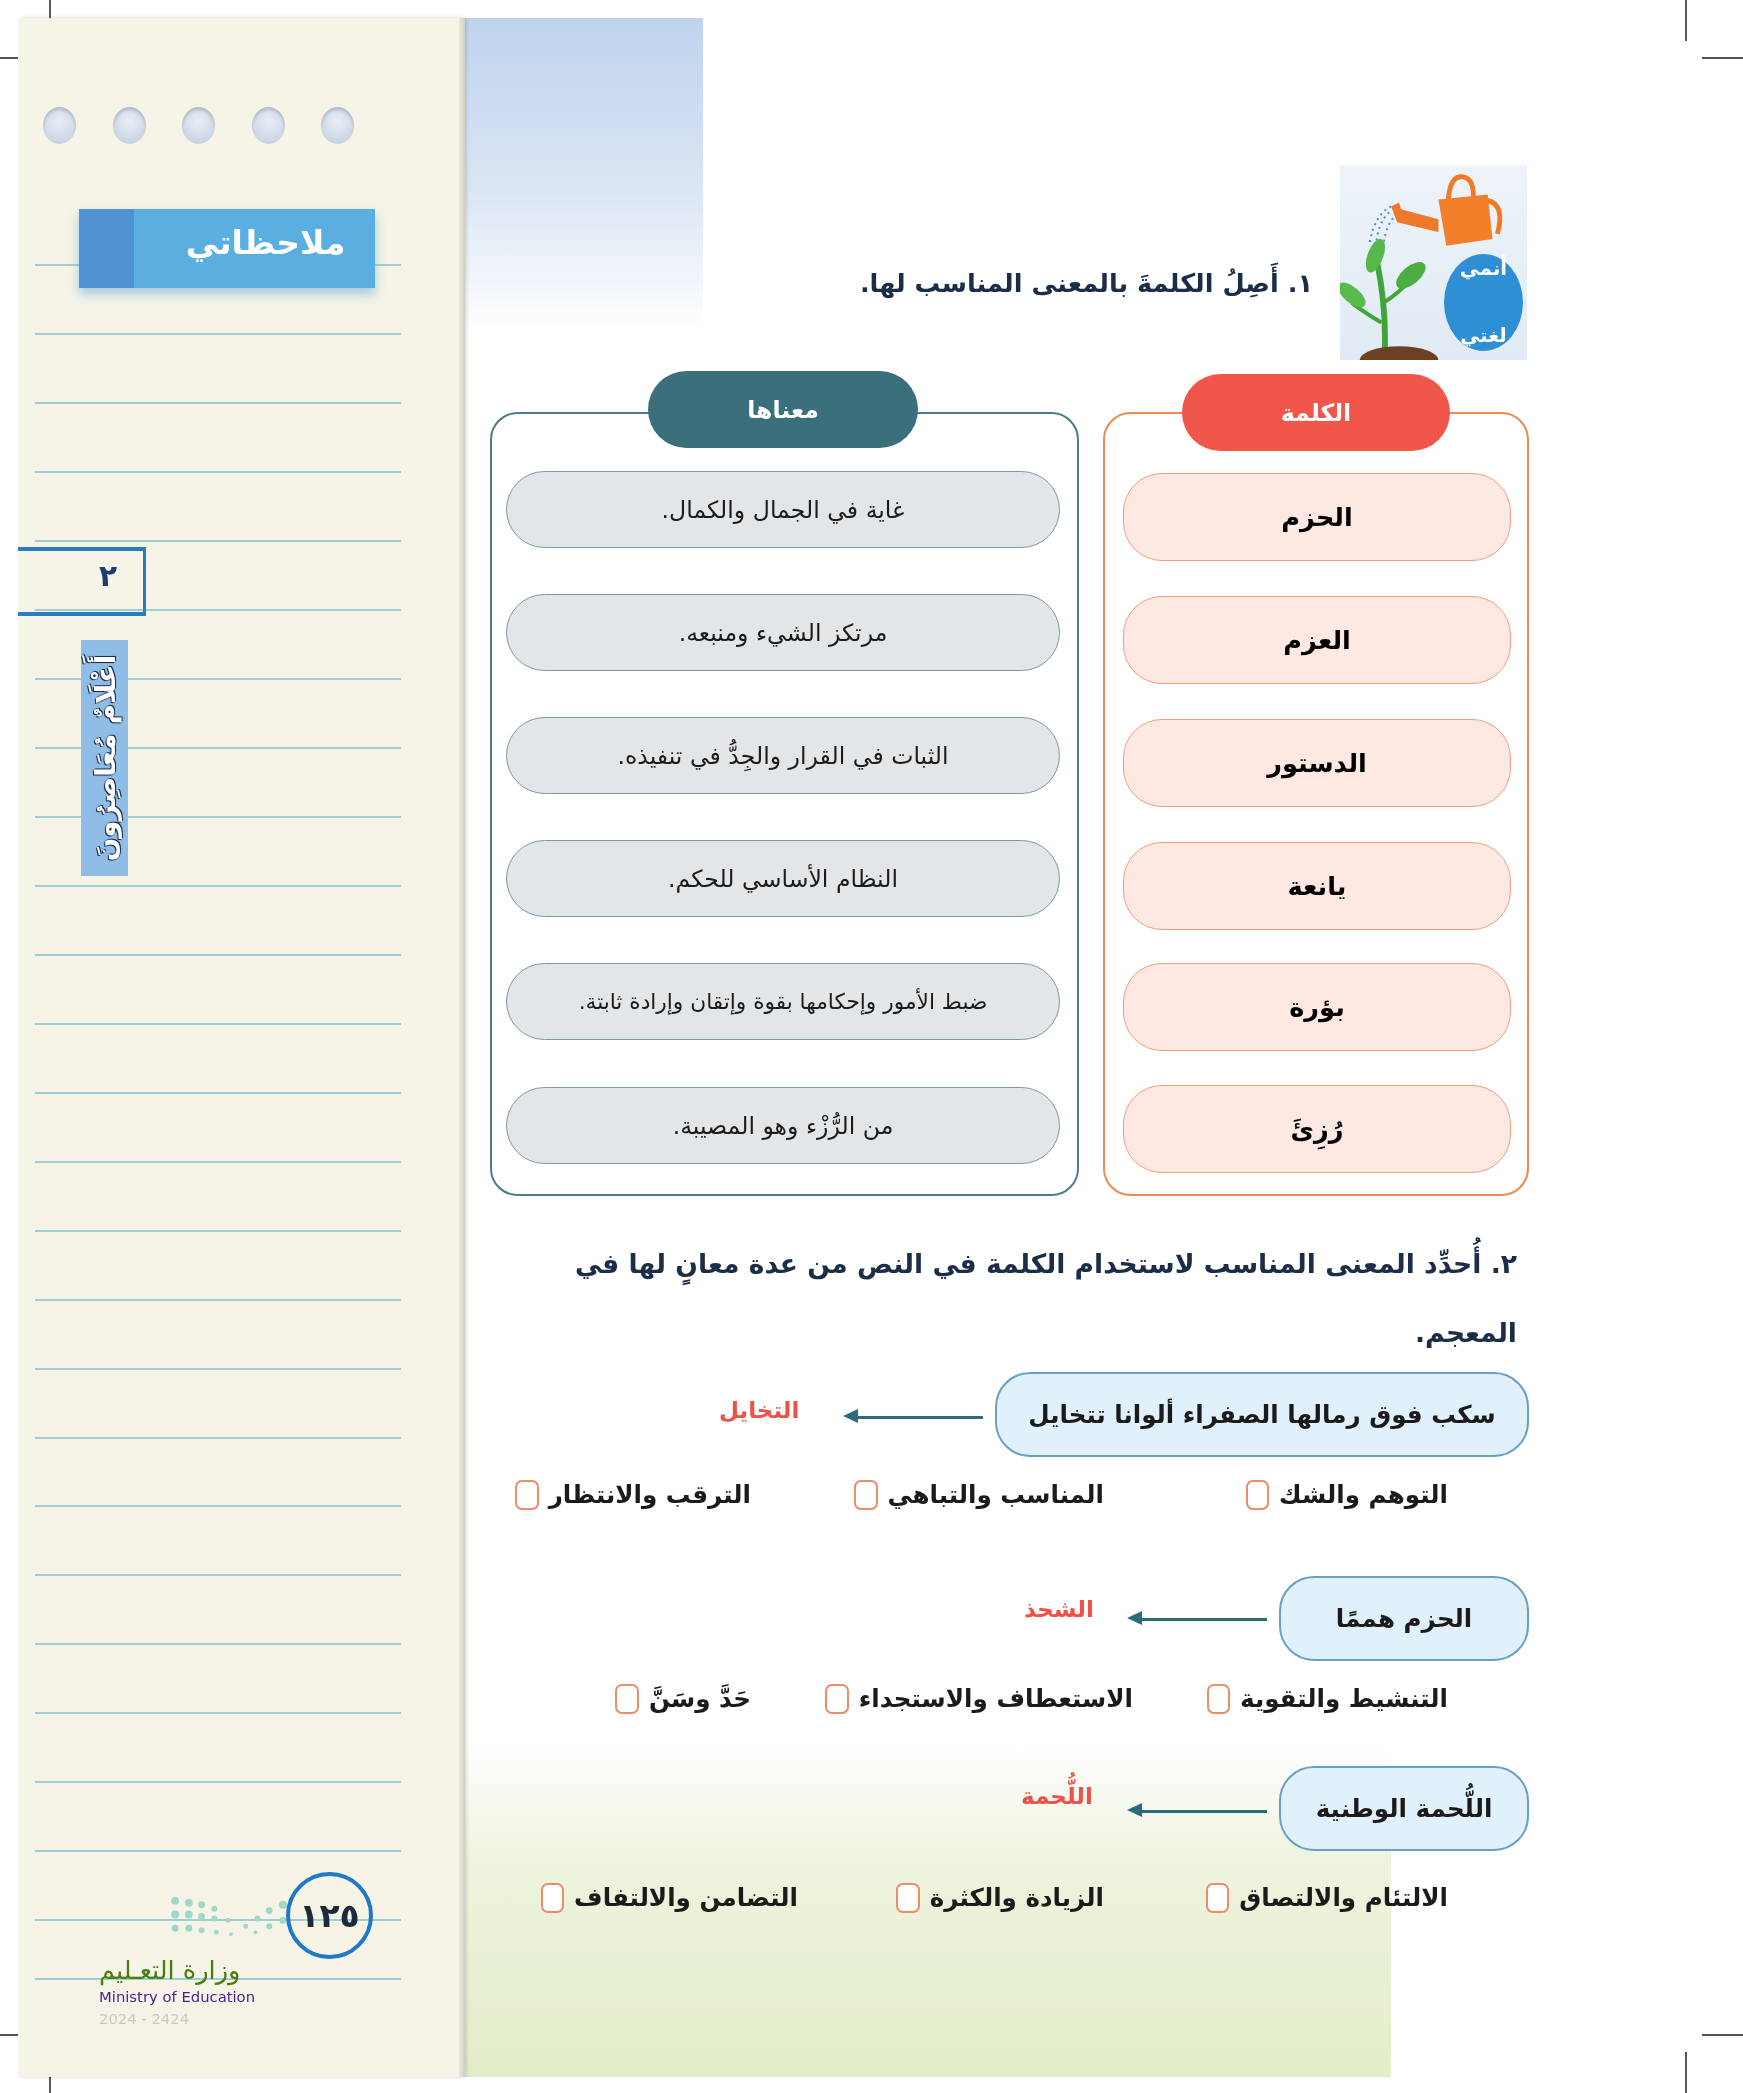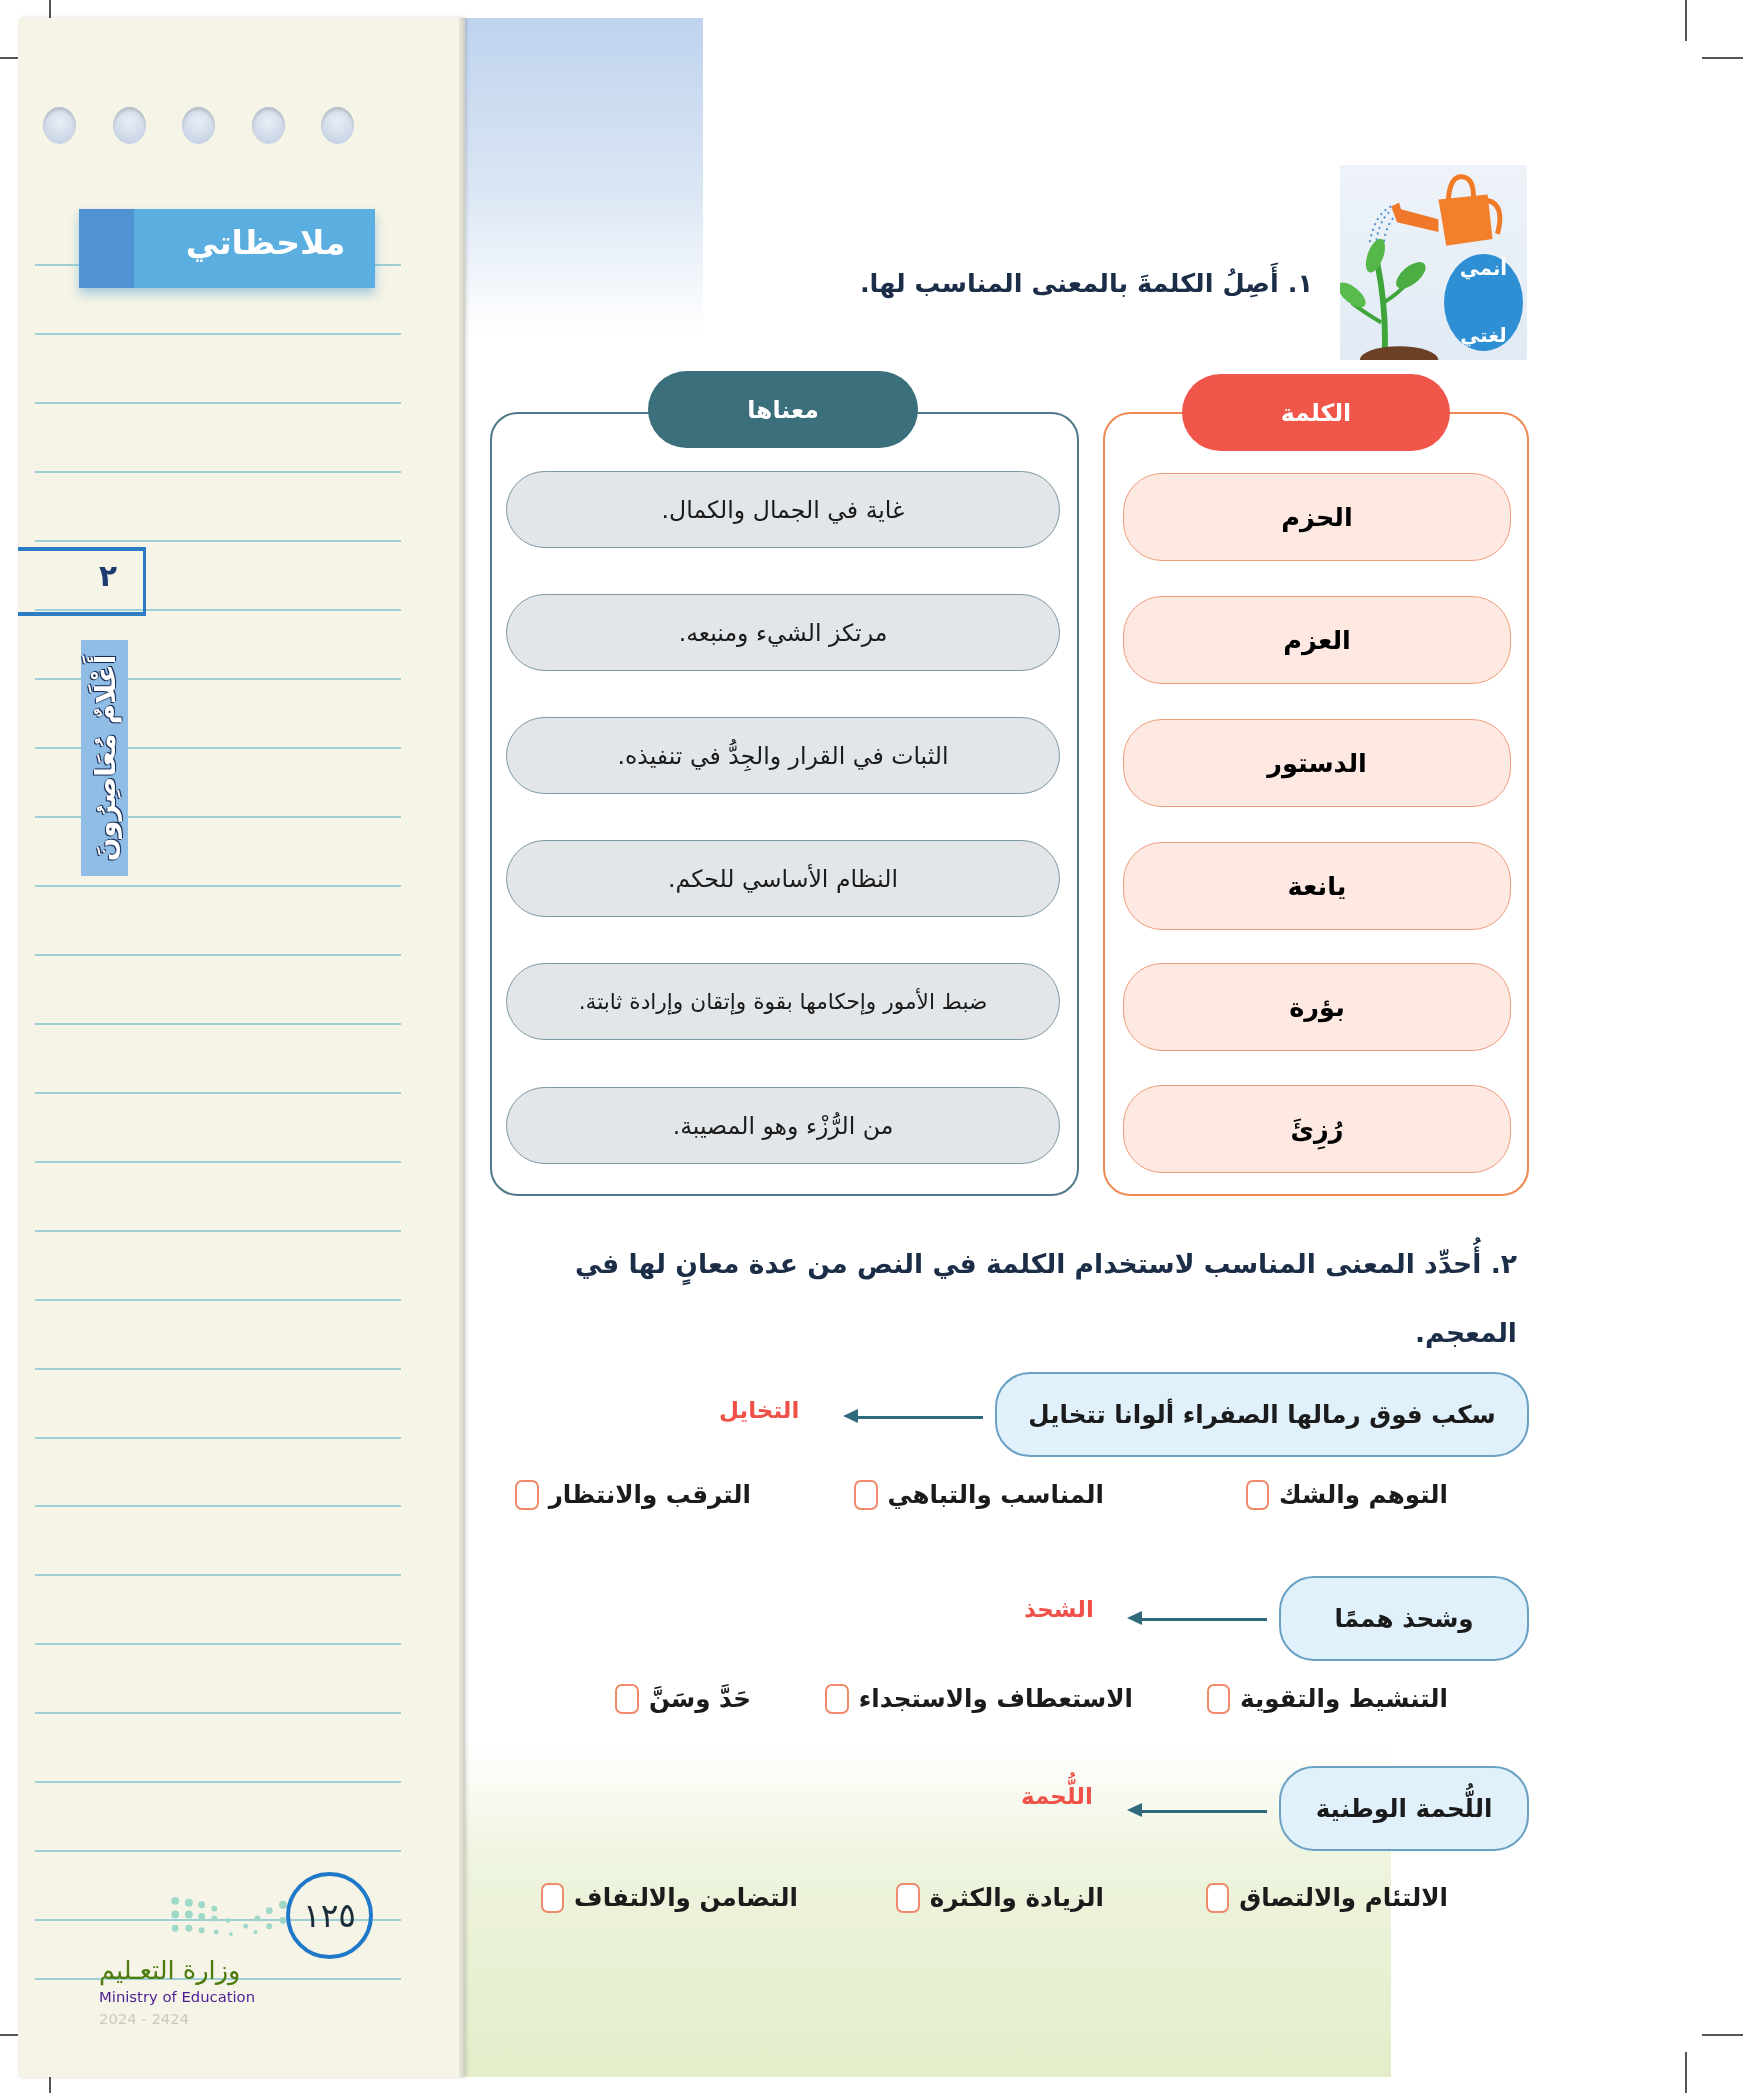--- a/index.html
+++ b/index.html
@@ -59,21 +59,21 @@
     transform: translate(-50%,-50%) rotate(-90deg);
     white-space:nowrap; color:#fff; font-weight:bold; font-size:27.6px;
     text-shadow: 0 0 2px #1a2d55, 1px 1px 0 #1a2d55, -1px -1px 0 #1a2d55;
     direction:rtl;
   }
   .page-circle {
     position:absolute; left:286px; top:1872px; width:87px; height:87px;
     border:4.9px solid #1f78c8; border-radius:50%; box-sizing:border-box;
     display:flex; align-items:center; justify-content:center;
   }
-  .page-circle span { font-size:33px; font-weight:normal; color:#1b2b3a; }
+  .page-circle span { font-size:33px; font-weight:bold; color:#1b2b3a; }
   .moe-dots { position:absolute; left:167px; top:1891px; }
   .moe-ar { position:absolute; left:99px; top:1955px; font-size:25.6px; color:#4d7c0f; direction:rtl; }
   .moe-en { position:absolute; left:99px; top:1988px; font-size:14.8px; color:#4c1d95; }
   .moe-yr { position:absolute; left:99px; top:2010px; font-size:14.8px; color:#c9c9c0; }
 
   
   .sky {
     position:absolute; left:465px; top:17.7px; width:238px; height:315px;
     background:linear-gradient(to bottom,#bfd3ee 0%,#dbe6f4 55%,#ffffff 100%);
   }
@@ -310,21 +310,21 @@
 </div>
 <div class="opt" style="right:640px;top:1480px">
   <span class="chk"></span>
   <span>المناسب والتباهي</span>
 </div>
 <div class="opt" style="right:993px;top:1480px">
   <span class="chk"></span>
   <span>الترقب والانتظار</span>
 </div>
 
-<div class="phrase" style="left:1279px;top:1576px;width:250px">وشحذ هممًا</div>
+<div class="phrase" style="left:1279px;top:1576px;width:250px">الحزم هممًا</div>
 <div class="arrow" style="left:1141px;top:1618px;width:126px"></div>
 <div class="keyword" style="left:1024px;top:1596px">الشحذ</div>
 <div class="opt" style="right:296px;top:1684px">
   <span class="chk"></span>
   <span>التنشيط والتقوية</span>
 </div>
 <div class="opt" style="right:611px;top:1684px">
   <span class="chk"></span>
   <span>الاستعطاف والاستجداء</span>
 </div>

